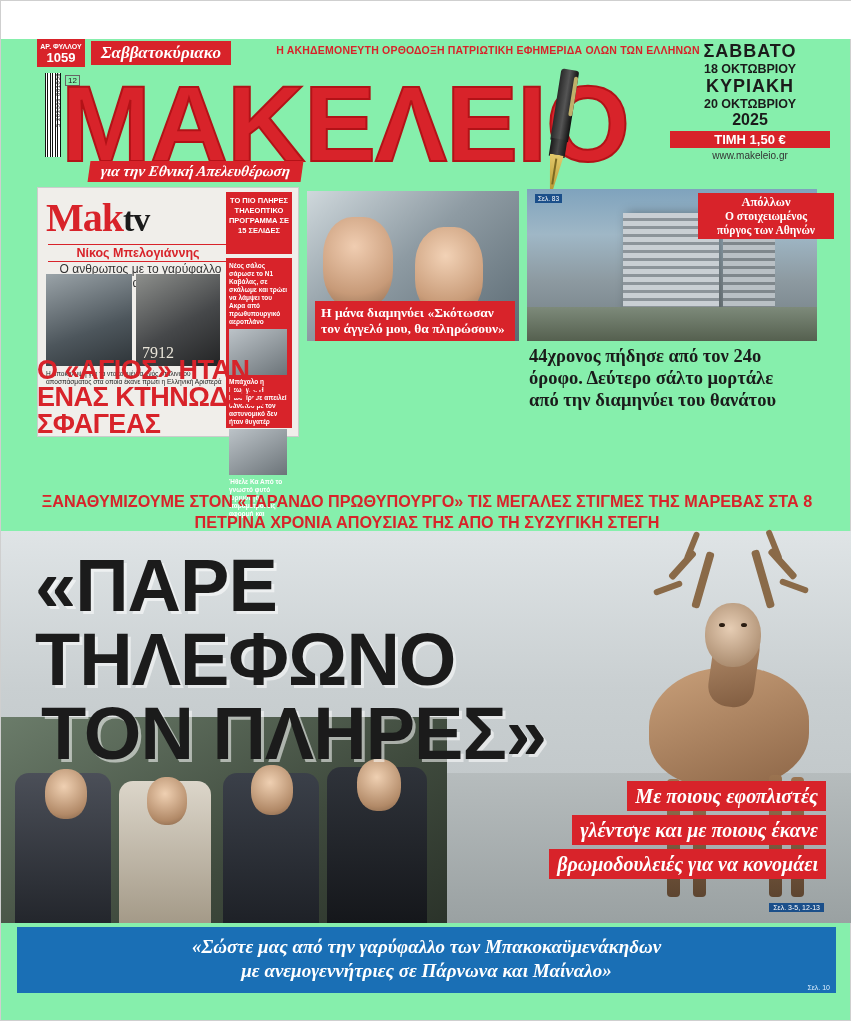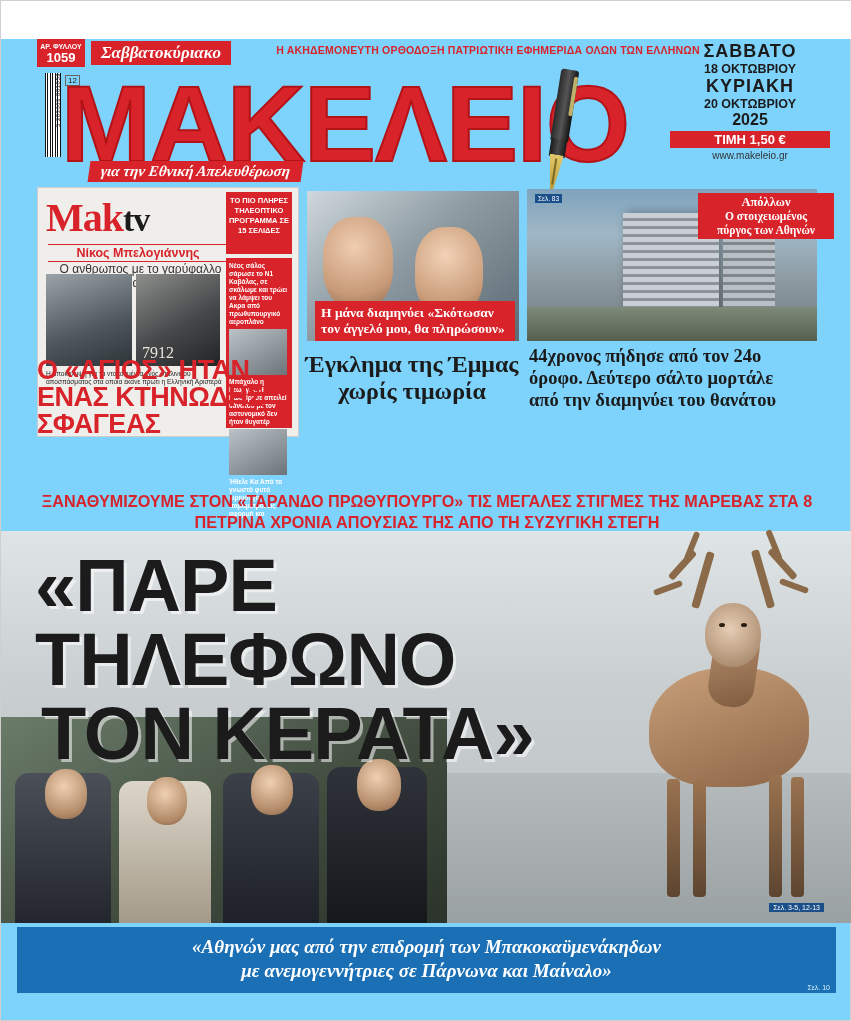--- a/index.html
+++ b/index.html
@@ -5,21 +5,21 @@
   * { box-sizing: border-box; margin: 0; padding: 0; }
   html, body {
     width: 851px; height: 1021px;
     background: #ffffff;
     font-family: "Liberation Sans", sans-serif;
     overflow: hidden;
   }
   .page {
     position: relative;
     width: 851px; height: 1021px;
-    background: #7dd3fc;
+    background: #86efac;
     border: 1px solid #cfcfcf;
   }
 
   
   .topbar {
     position: absolute; left: 0; top: 0; width: 851px; height: 38px;
     background: #ffffff;
   }
   .issue-box {
     position: absolute; left: 36px; top: 38px; width: 48px; height: 28px;
@@ -434,21 +434,20 @@
   </div>
   <div class="left-head">Ο «ΑΓΙΟΣ» ΗΤΑΝ ΕΝΑΣ ΚΤΗΝΩΔΗΣ ΣΦΑΓΕΑΣ</div>
 
   <div class="emma-photo">
     <div class="h1"></div>
       <div class="f1"></div>
     <div class="h2"></div>
       <div class="f2"></div>
   </div>
   <div class="emma-quote">Η μάνα διαμηνύει «Σκότωσαν τον άγγελό μου, θα πληρώσουν»</div>
-  <div class="emma-title">Έγκλημα της Έμμας χωρίς τιμωρία</div>
 
   <div class="tower-photo">
     <div class="bld"></div>
       <div class="bld2"></div>
       <div class="grnd"></div>
   </div>
   <div class="col-badge">Σελ. 83</div>
   <div class="tower-tag">
     <div class="t1">Απόλλων</div>
     <div>Ο στοιχειωμένος</div>
@@ -495,24 +494,29 @@
     <div class="gp-person gp2"></div>
       <div class="gp-head h2g"></div>
     <div class="gp-person gp3"></div>
       <div class="gp-head h3g"></div>
     <div class="gp-person gp4"></div>
       <div class="gp-head h4g"></div>
   </div>
 
   <div class="headline">
     <span class="l1">«ΠΑΡΕ ΤΗΛΕΦΩΝΟ</span>
-    <span class="l2">ΤΟΝ ΚΕΡΑΤΑ»</span>
-  </div>
-
+    <span class="l2">ΤΟΝ ΠΛΗΡΕΣ»</span>
+  </div>
+
+  <div class="redlines">
+    <span>Με ποιους εφοπλιστές</span><br>
+    <span>γλέντσγε και με ποιους έκανε</span><br>
+    <span>βρωμοδουλειές για να κονομάει</span>
+  </div>
   <div class="page-ref">Σελ. 3-5, 12-13</div>
 
   <div class="bottom-banner">
-    <span class="bl">«Αθηνών μας από την επιδρομή των Μπακοκαϋμενάκηδων</span>
+    <span class="bl">«Σώστε μας από την γαρύφαλλο των Μπακοκαϋμενάκηδων</span>
     <span class="bl">με ανεμογεννήτριες σε Πάρνωνα και Μαίναλο»</span>
     <span class="bb-ref">Σελ. 10</span>
   </div>
 
 </div>
 
 </body></html>

